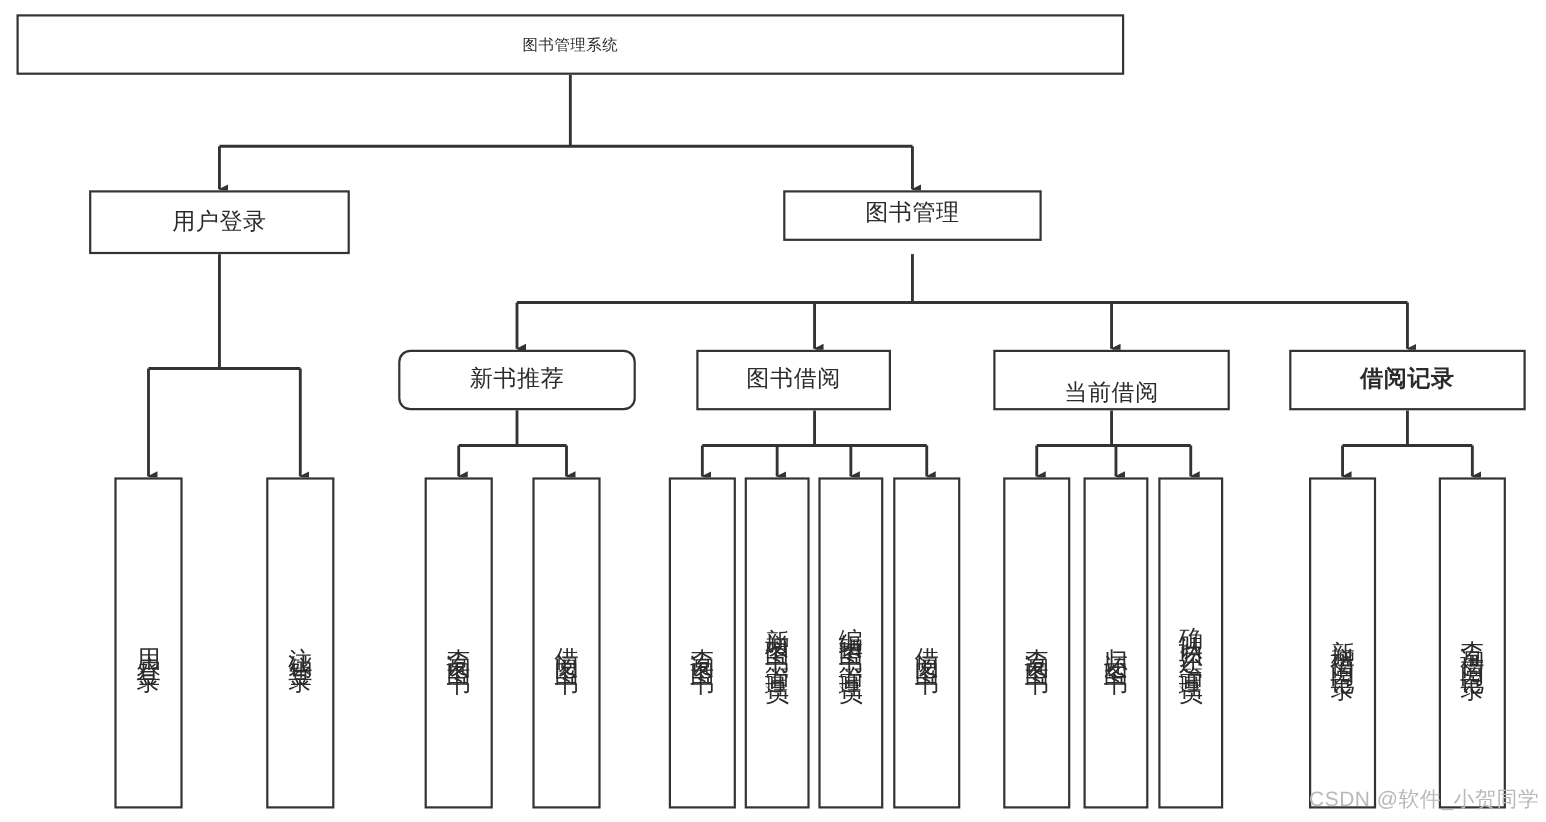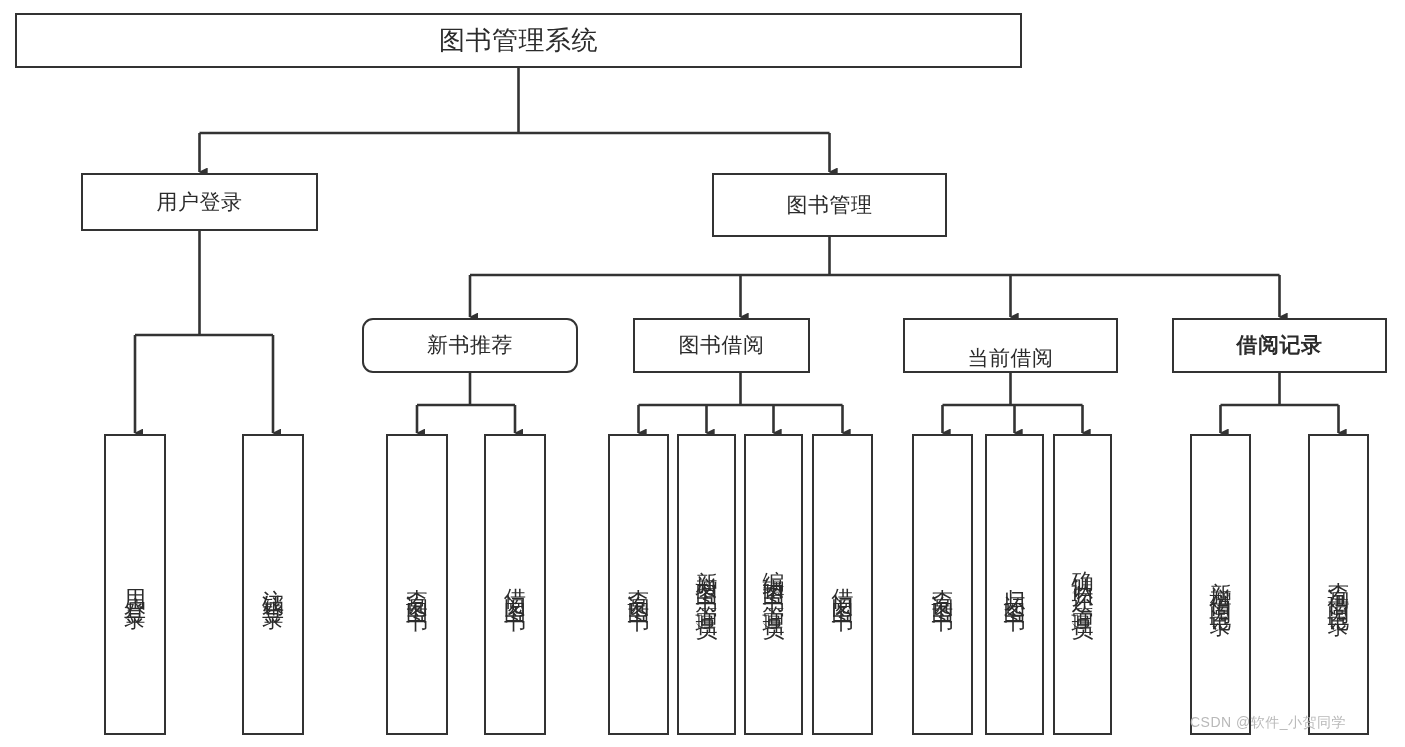--- a/index.html
+++ b/index.html
@@ -39,34 +39,34 @@
     color: #2b2b2b;
     text-align: center;
     line-height: 1.18;
     letter-spacing: 0.5px;
     white-space: nowrap;
   }
   .node.horizontal .node-label {
     font-size: 21px;
   }
   .node.root .node-label {
-    font-size: 26px;
+    font-size: 14px;
   }
   .node.vertical .node-label {
     writing-mode: vertical-rl;
     text-orientation: upright;
     font-size: 22px;
     letter-spacing: 7px;
     line-height: 1;
     white-space: nowrap;
   }
   .watermark {
     position: absolute;
     color: #b9b9b9;
-    font-size: 14px;
+    font-size: 19px;
     white-space: nowrap;
     letter-spacing: 0.5px;
   }
 </style>
 </head>
 <body>
 
 <div id="canvas">
 
   <svg class="edges" viewBox="0 0 1405 747">
@@ -112,21 +112,21 @@
       </g>
   </svg>
 
   <div id="node-layer">
       <div class="node horizontal root" style="left: 15px; top: 13px; width: 1007px; height: 55px;">
         <div class="node-label">图书管理系统</div>
       </div>
       <div class="node horizontal" style="left: 81px; top: 173px; width: 237px; height: 58px;">
         <div class="node-label">用户登录</div>
       </div>
-      <div class="node horizontal" style="left: 712px; top: 173px; width: 235px; height: 64px;">
+      <div class="node horizontal" style="left: 712px; top: 173px; width: 235px; height: 46px; font-family: Liberation Mono, monospace;">
         <div class="node-label">图书管理</div>
       </div>
       <div class="node horizontal" style="left: 362px; top: 318px; width: 216px; height: 55px; border-radius: 11px;">
         <div class="node-label">新书推荐</div>
       </div>
       <div class="node horizontal" style="left: 633px; top: 318px; width: 177px; height: 55px;">
         <div class="node-label">图书借阅</div>
       </div>
       <div class="node horizontal" style="left: 903px; top: 318px; width: 215px; height: 55px; align-items: flex-end;">
         <div class="node-label">当前借阅</div>

